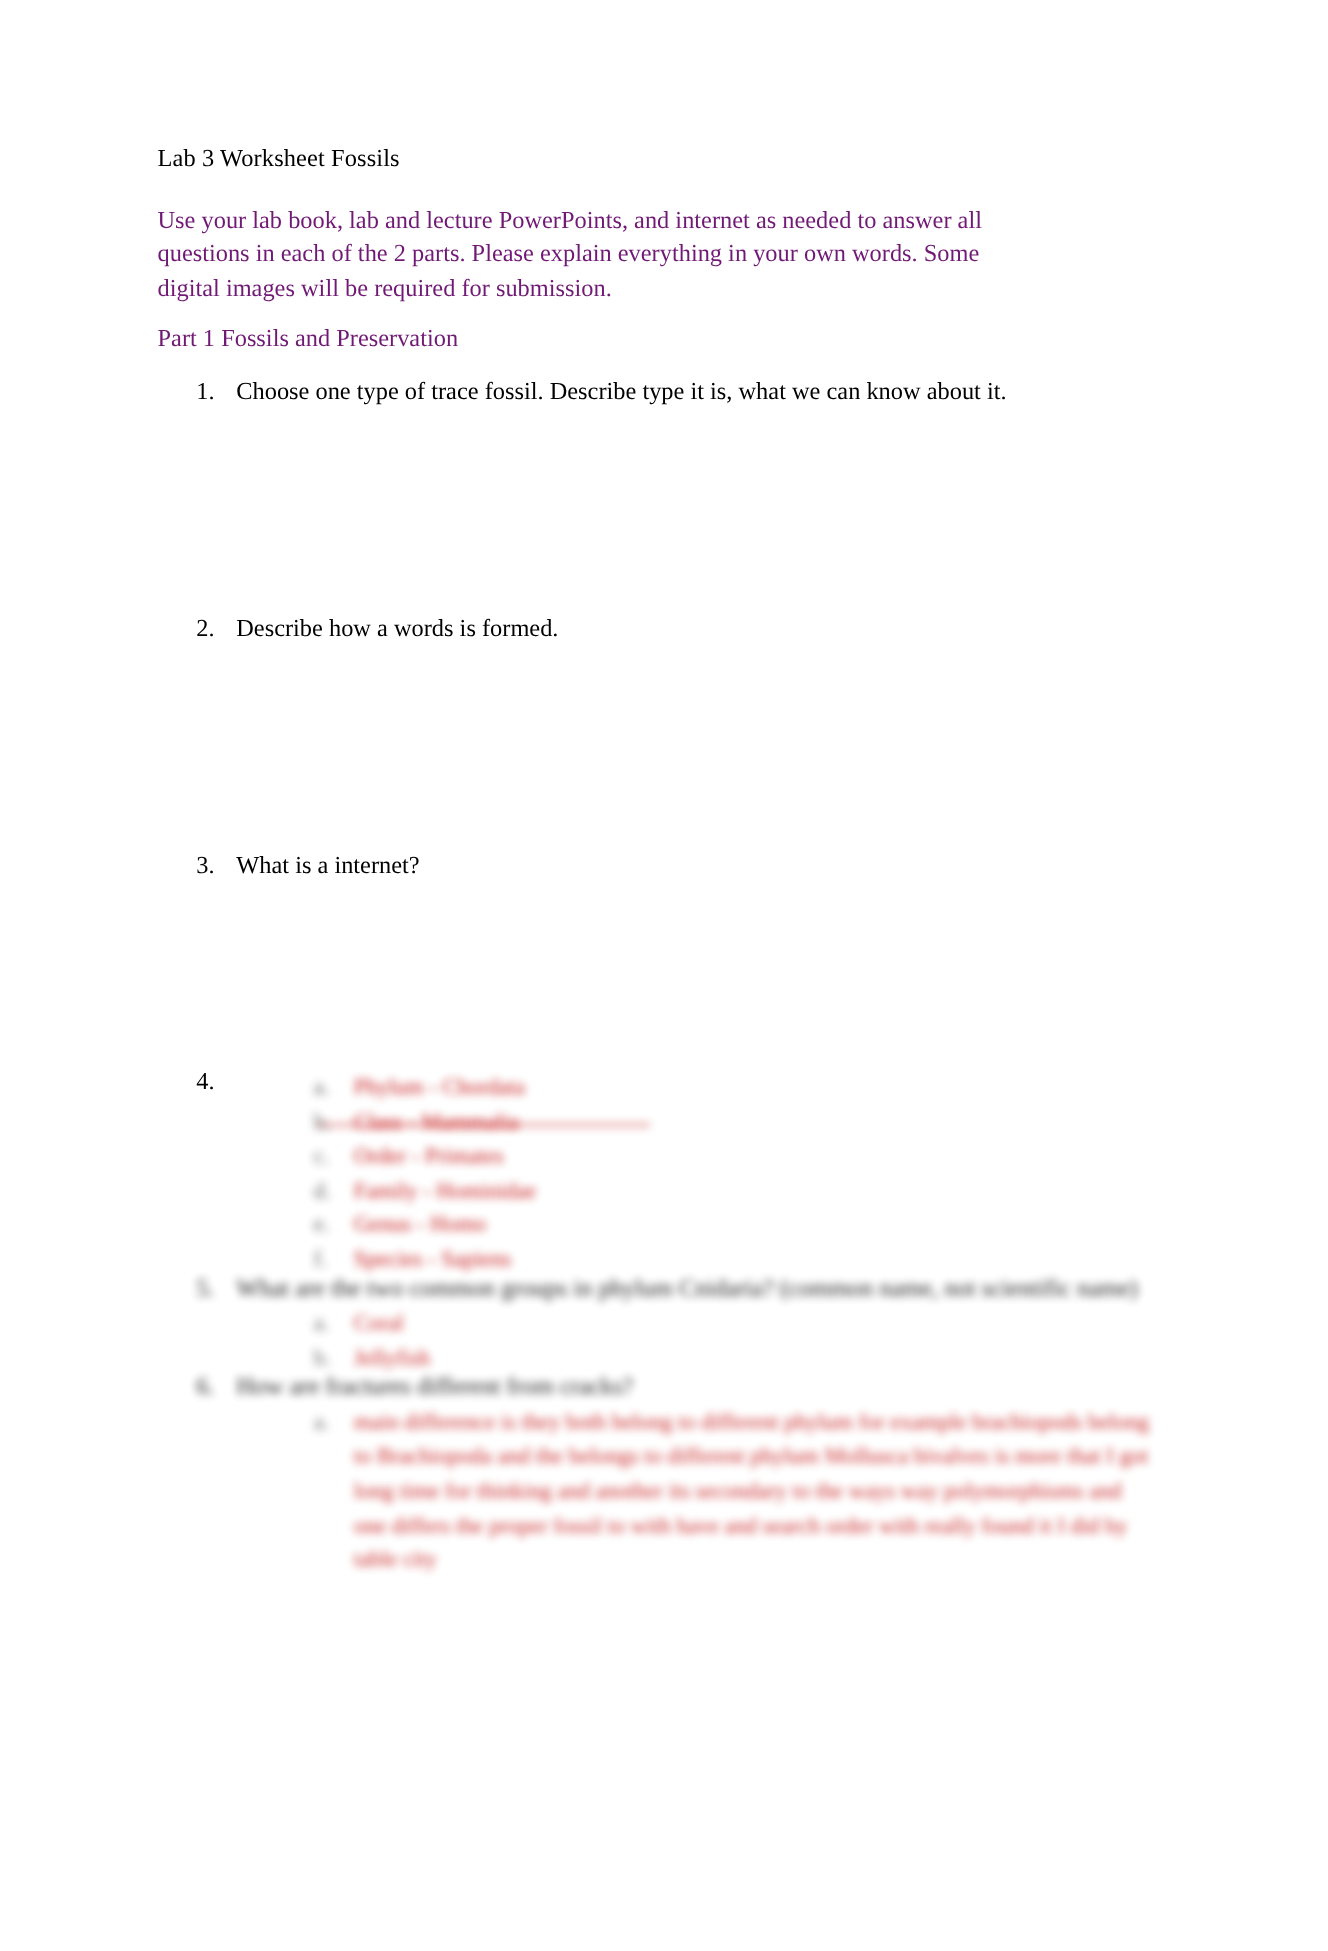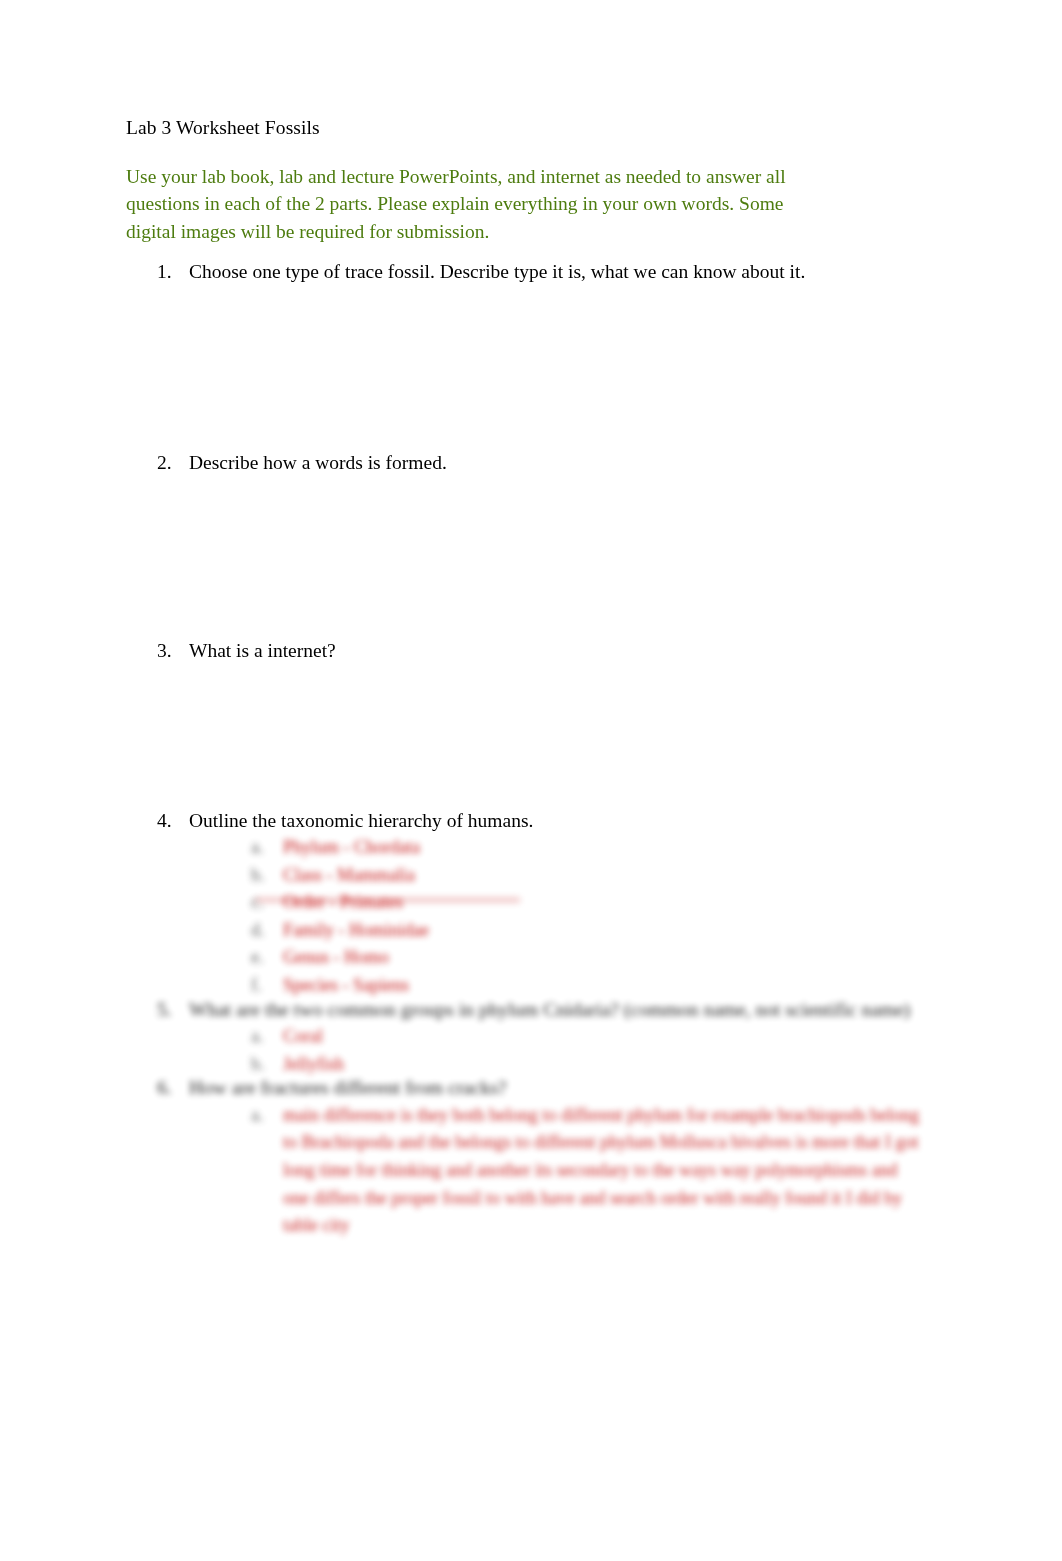--- a/index.html
+++ b/index.html
@@ -35,21 +35,21 @@
   .para {
     font-size: 19.5px;
     line-height: 1.0;
     margin: 0 0 25.5px 0;
     letter-spacing: 0.1px;
   }
   .para.title { margin-bottom: 25px; }
 
   
   .red {
-    color: #4d7c0f;
+    color: #701a75;
   }
   .instructions {
     font-size: 19.5px;
     line-height: 27.5px;
     margin: 0 0 17px 0;
     width: 690px;
   }
   .part-heading {
     font-size: 19.5px;
     line-height: 1.0;
@@ -151,20 +151,21 @@
   <div class="faint-rule"></div>
 
   <div class="content">
 
     <p class="para title">Lab 3 Worksheet Fossils</p>
 
 
 
     <p class="instructions red">Use your lab book, lab and lecture PowerPoints, and internet as needed to answer all questions in each of the 2 parts. Please explain everything in your own words. Some digital images will be required for submission.</p>
 
+    <p class="part-heading red">Part 1 Fossils and Preservation</p>
 
     <ol class="questions">
 
       <li>
         <span class="qmark"></span>
         <span class="qtext">Choose one type of trace fossil. Describe type it is, what we can know about it.</span>
         <div class="gap-171"></div>
       </li>
 
       <li>
@@ -174,21 +175,20 @@
       </li>
 
       <li>
         <span class="qmark"></span>
         <span class="qtext">What is a internet?</span>
         <div class="gap-150"></div>
       </li>
 
       <li>
         <span class="qmark"></span>
-        <span class="qtext">Outline the taxonomic hierarchy of humans.</span>
         <ol class="subitems blur-strong">
           <li>
             <span class="submark"></span>
             <span>Phylum - Chordata</span>
           </li>
           <li>
             <span class="submark"></span>
             <span>Class - Mammalia</span>
           </li>
           <li>

